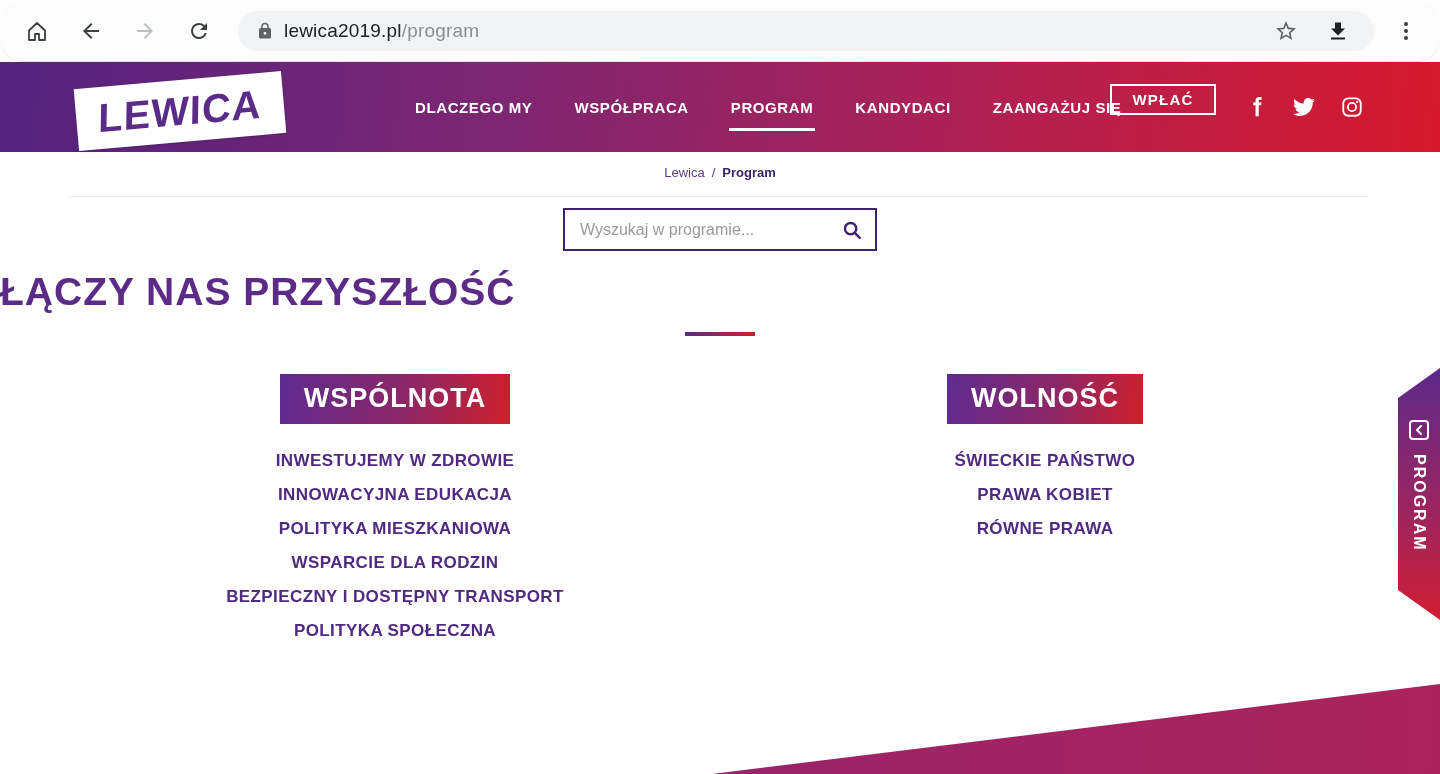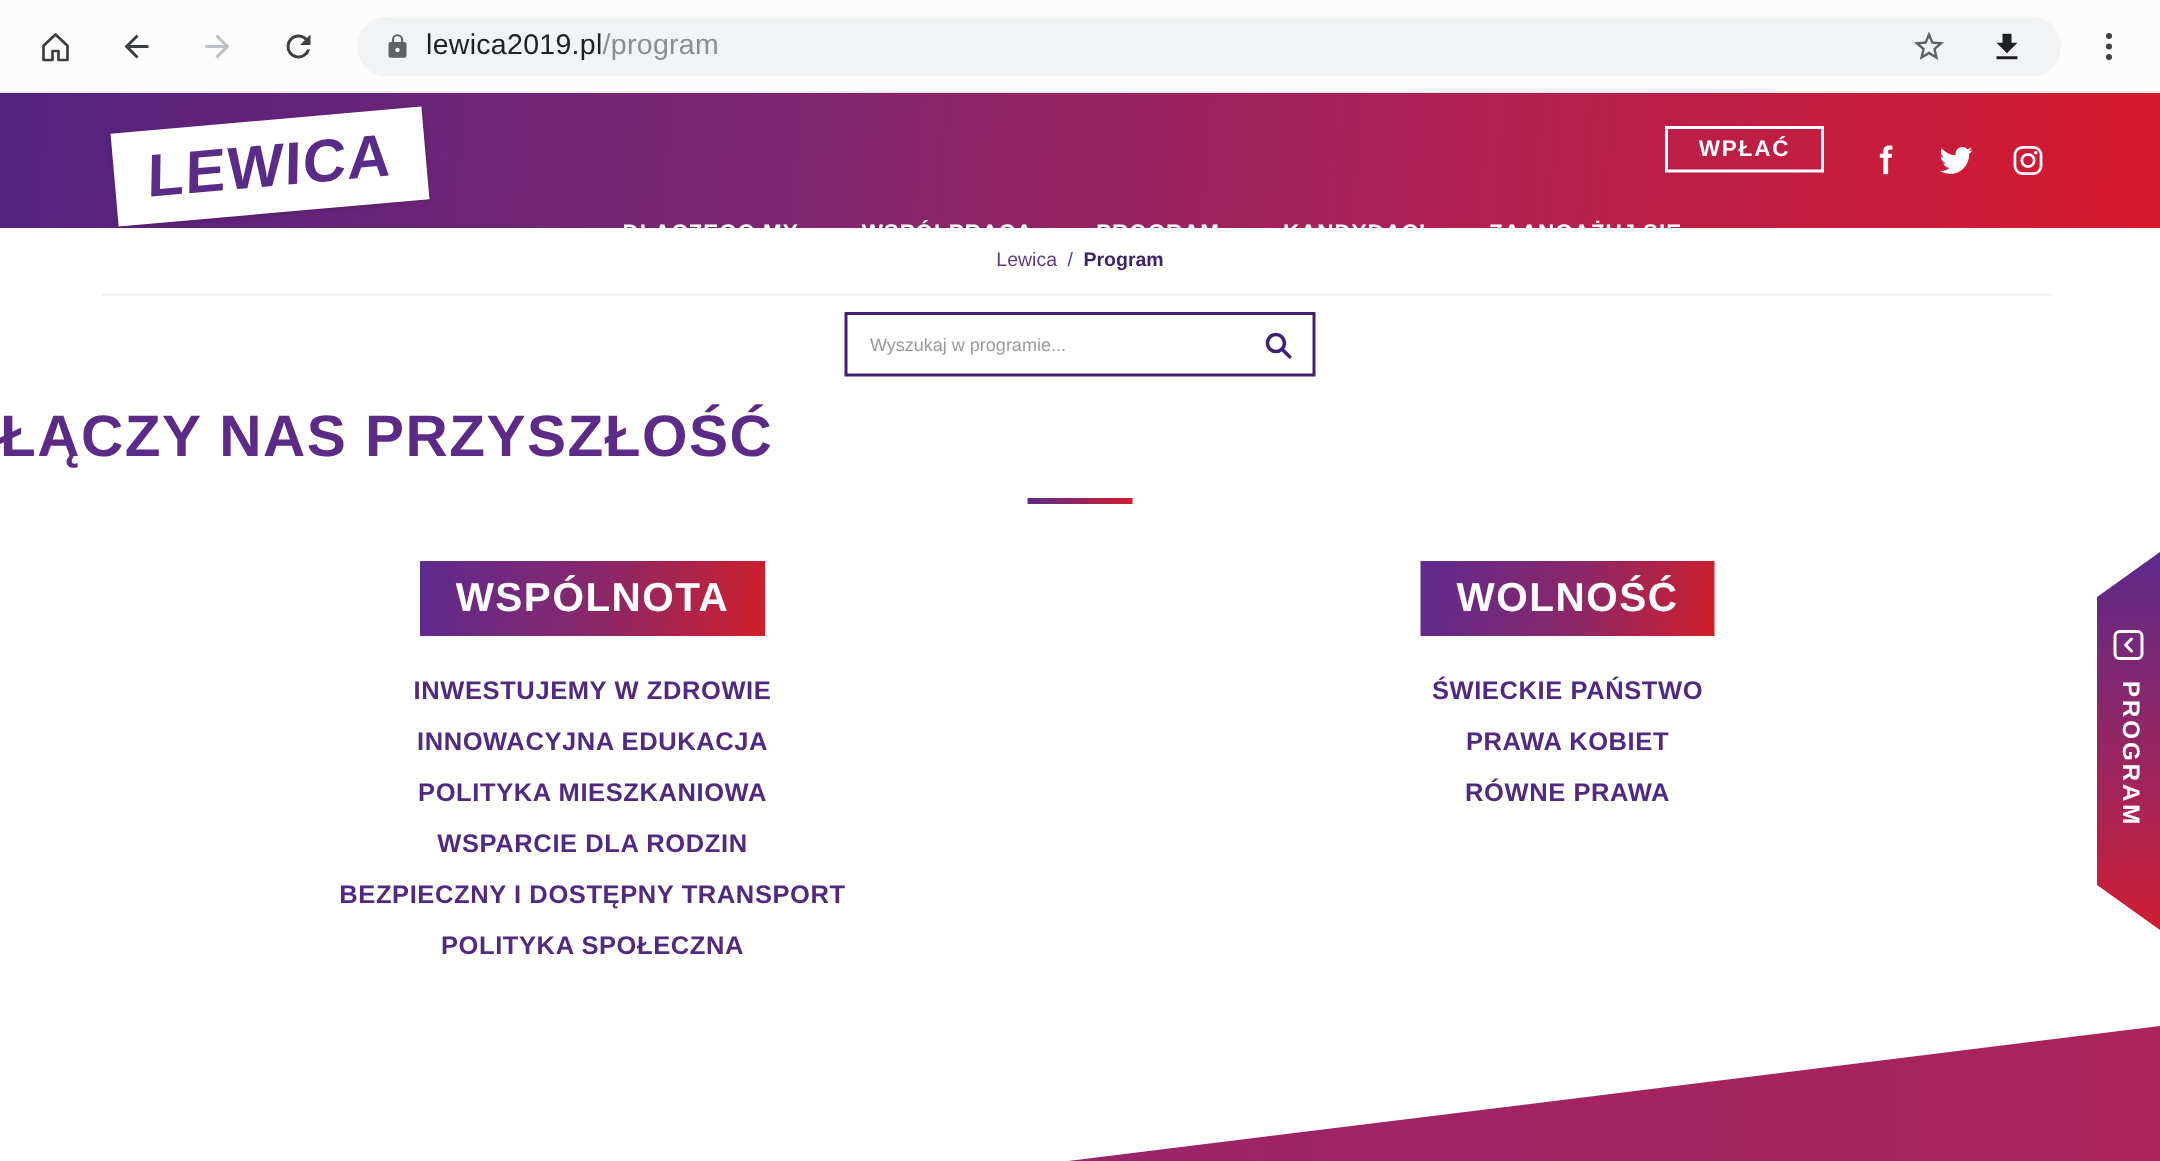--- a/index.html
+++ b/index.html
@@ -2,21 +2,21 @@
 <html><head>
 <meta charset="utf-8">
 <style>
   * { margin:0; padding:0; box-sizing:border-box; }
   html,body { width:1440px; height:774px; overflow:hidden; }
   body { font-family:"Liberation Sans", sans-serif; background:#fff; position:relative; }
 
   
   .browser-bar {
     height:62px; background:#fcfcfc; border-bottom:1px solid #e4e4e4;
-    display:flex; align-items:center; padding:0 10px;
+    display:flex; align-items:center; padding:0 10px;border-radius:22px;
   }
   .chrome-btn { width:24px; height:24px; margin:0 15px; display:flex; align-items:center; justify-content:center; flex:0 0 auto; }
   .chrome-btn svg { width:24px; height:24px; }
   .omnibox {
     flex:1 1 auto; height:40px; margin:0 8px 0 12px; background:#f1f3f4;
     border-radius:20px; display:flex; align-items:center; padding:0 10px 0 18px;
   }
   .lock-icon { width:18px; height:18px; margin-right:10px; flex:0 0 auto; }
   .url-text { font-size:19px; color:#202124; letter-spacing:.2px; white-space:nowrap; flex:1 1 auto; }
   .url-text .path { color:#8a8f94; }
@@ -31,21 +31,21 @@
   .logo-box {
     position:absolute; left:76px; top:18px; width:208px; height:62px;
     background:#fff; transform:rotate(-5deg);
     display:flex; align-items:center; justify-content:center;
     box-shadow:0 1px 3px rgba(0,0,0,.15);
   }
   .logo-text {
     color:#5b2c87; font-size:40px; font-weight:800; letter-spacing:1px;
     transform:skewX(-6deg); line-height:1;
   }
-  .main-nav { position:absolute; left:415px; top:0; height:90px; display:flex; align-items:center;margin-top:48px; }
+  .main-nav { position:absolute; left:415px; top:0; height:90px; display:flex; align-items:center; }
   .nav-item {
     color:#fff; font-size:15px; font-weight:700; letter-spacing:.6px;
     margin-right:42px; cursor:pointer; position:relative; white-space:nowrap;
   }
   .nav-item.active::after {
     content:""; position:absolute; left:-2px; right:-2px; top:29px; height:3px; background:#fff;
   }
   .donate-btn {
     position:absolute; left:1110px; top:22px; width:106px; height:31px;
     border:2px solid #fff; background:transparent; color:#fff;
@@ -58,21 +58,21 @@
   
   .breadcrumb { position:absolute; left:0; width:100%; top:165px; text-align:center; font-size:13px; color:#5d3a8a; }
   .breadcrumb .sep { color:#5d3a8a; margin:0 7px; }
   .breadcrumb .current { color:#3b2468; font-weight:700; }
   .divider { position:absolute; left:68px; right:72px; top:196px; height:1px; background:#ececec; }
   .search-box {
     position:absolute; left:563px; top:208px; width:314px; height:43px;
     border:2px solid #3f2173; background:#fff; display:flex; align-items:center; padding:0 12px 0 15px;
   }
   .search-input {
-    flex:1; border:none; outline:none; font-size:12px; color:#555;
+    flex:1; border:none; outline:none; font-size:16px; color:#555;
     font-family:"Liberation Sans", sans-serif; background:transparent;
   }
   .search-input::placeholder { color:#9a9a9a; }
   .search-glyph { width:22px; height:22px; flex:0 0 auto; cursor:pointer; }
 
   
   .hero-title {
     position:absolute; left:0; width:100%; top:270px; text-align:left;
     font-size:39px; font-weight:800; letter-spacing:1px; color:#5b2b87;
   }

